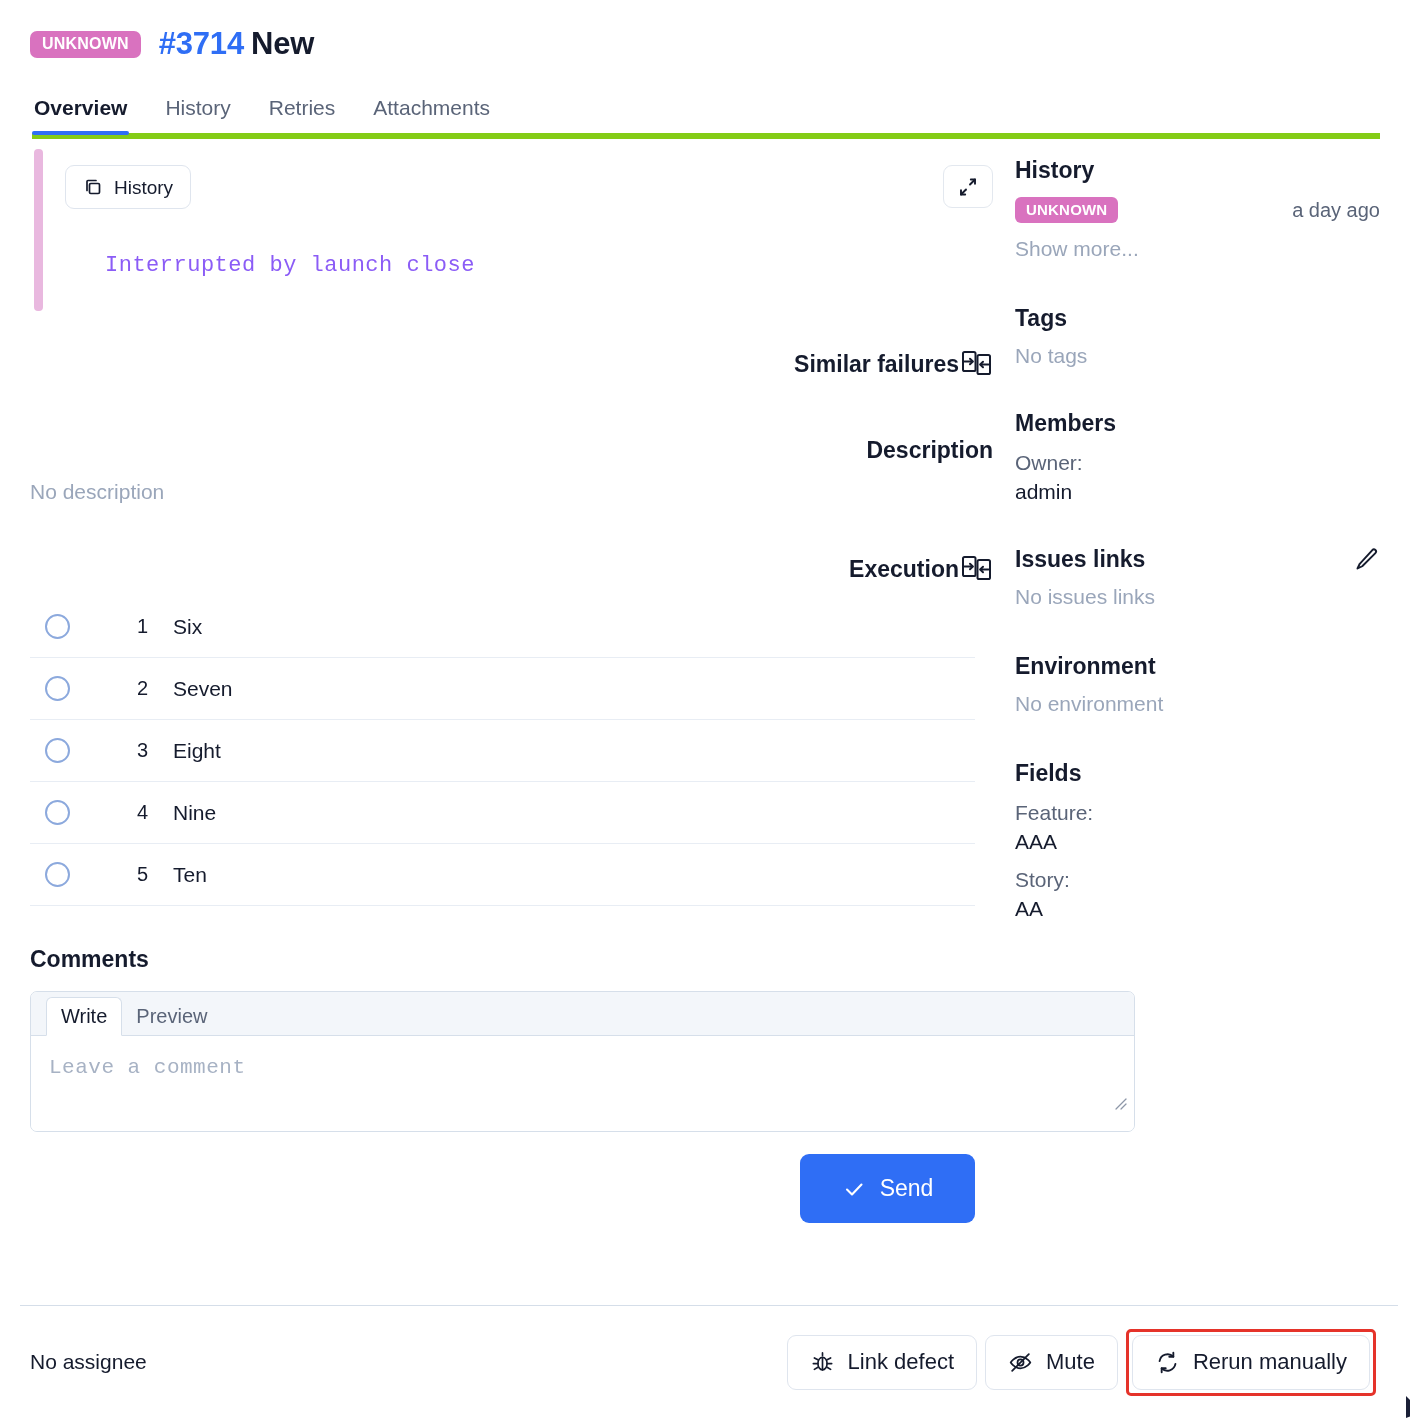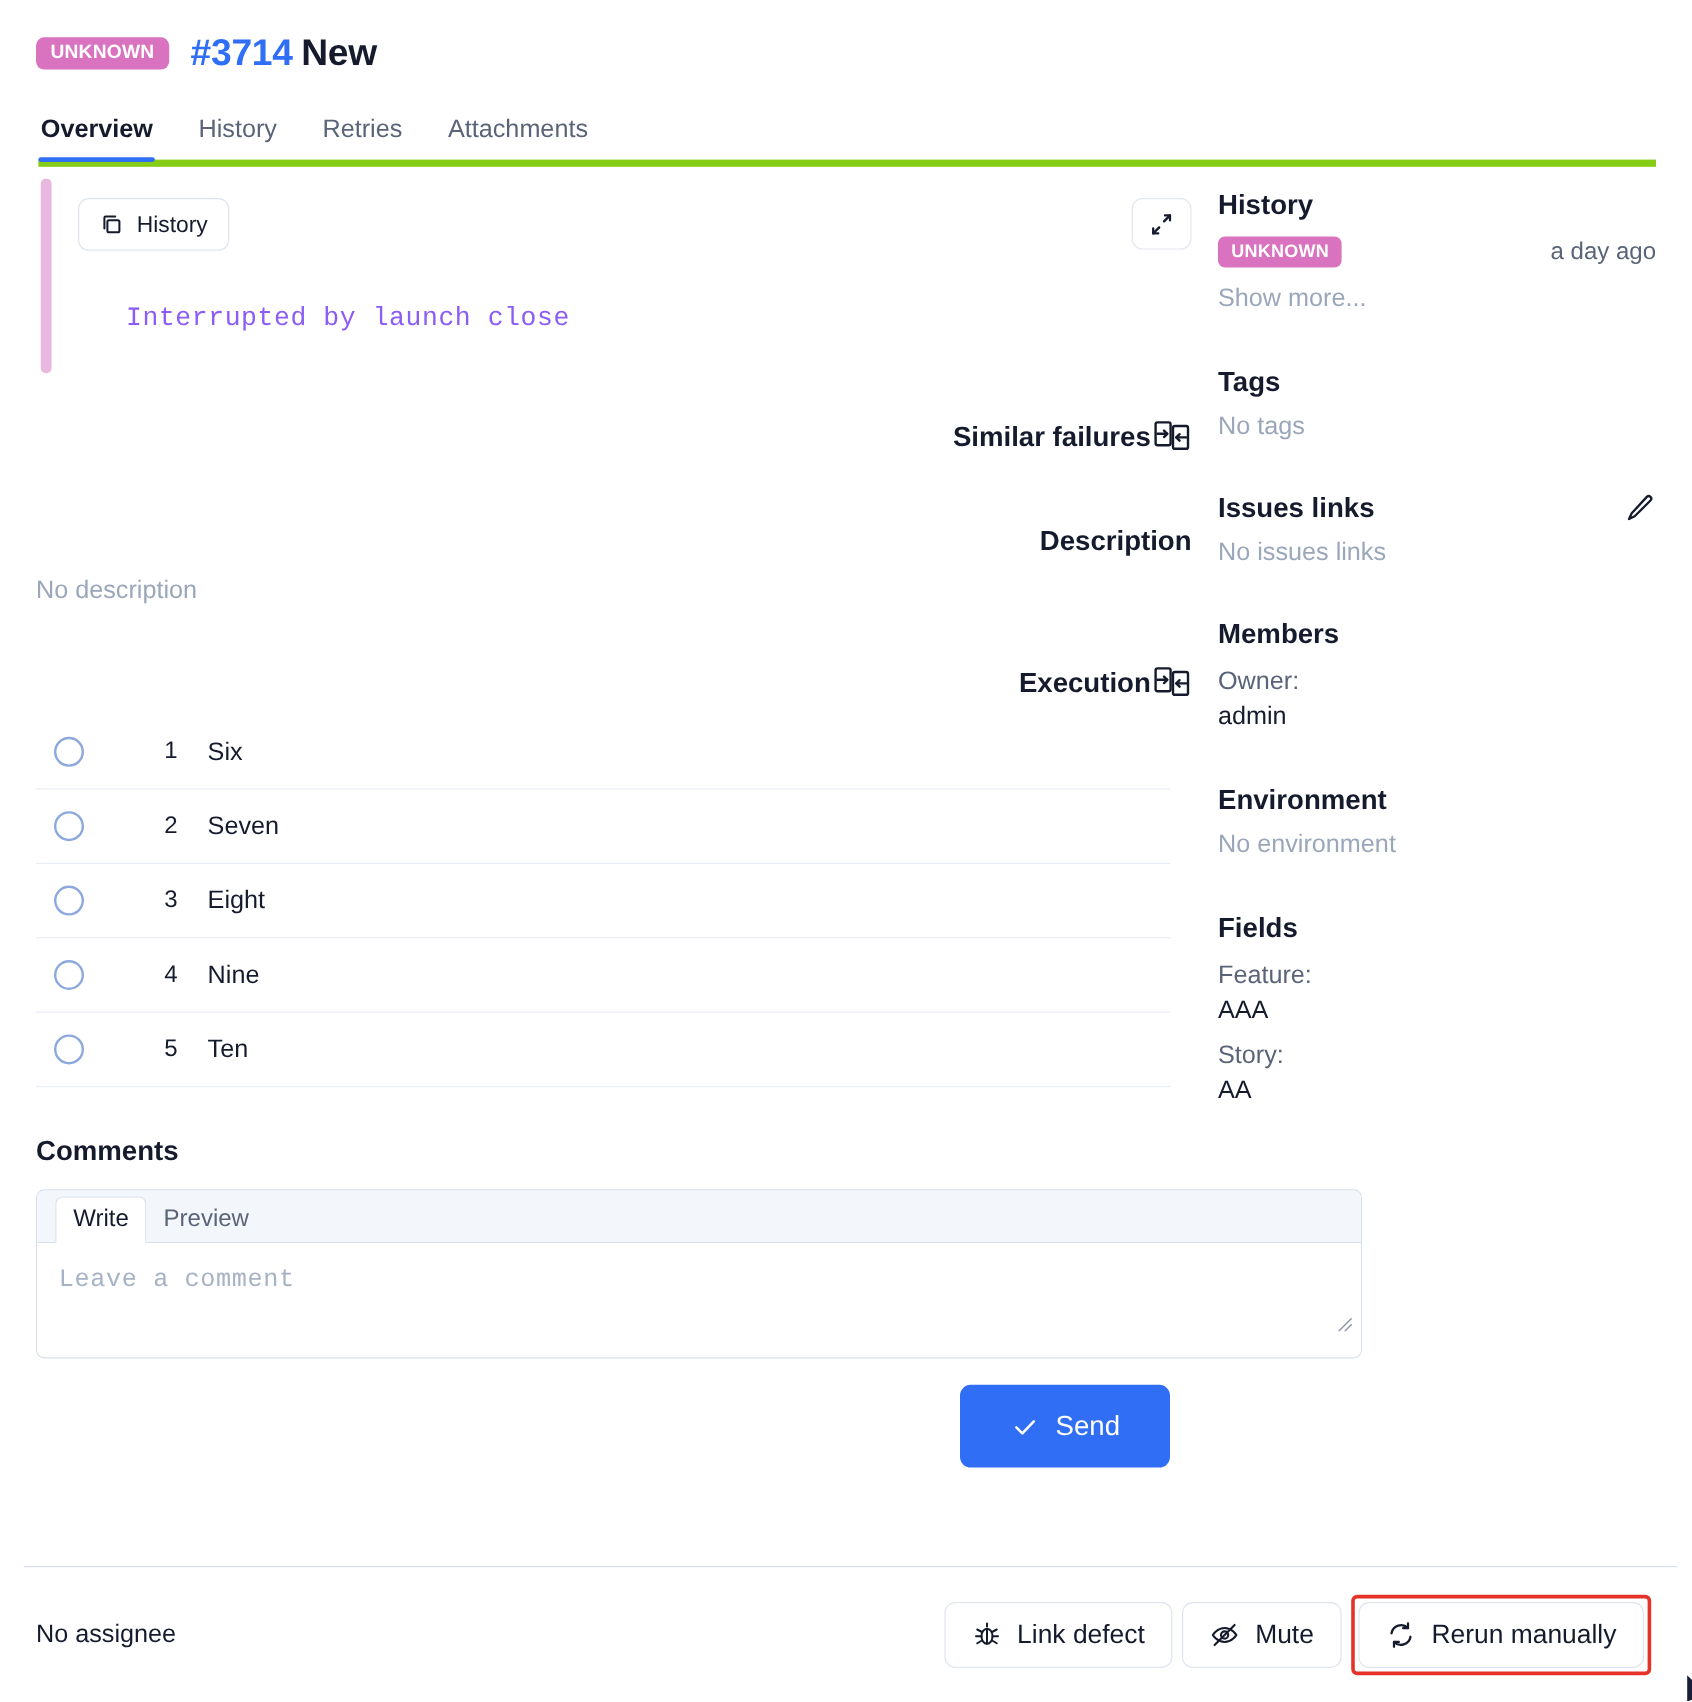--- a/index.html
+++ b/index.html
@@ -436,35 +436,35 @@
         </div>
         <div class="show-more">Show more...</div>
       </div>
 
       <div class="side-sec" style="margin-top:44px;">
         <div class="side-title">Tags</div>
         <div class="side-val empty">No tags</div>
       </div>
 
       <div class="side-sec" style="margin-top:42px;">
+        <div class="side-title">Members</div>
+        <div class="kv-label">Owner:</div>
+        <div class="kv-value">admin</div>
+      </div>
+
+      <div class="side-sec" style="margin-top:42px;">
         <div class="side-head">
           <div class="side-title">Issues links</div>
           <span>
             <svg width="27" height="27" viewBox="0 0 24 24" fill="none" stroke="#151b2d" stroke-width="1.7" stroke-linecap="round" stroke-linejoin="round">
               <path d="M17.2 3.6a1.9 1.9 0 0 1 2.7 2.7L8.2 18 4 20l2-4.2z"></path>
             </svg>
           </span>
         </div>
         <div class="side-val empty">No issues links</div>
-      </div>
-
-      <div class="side-sec" style="margin-top:42px;">
-        <div class="side-title">Members</div>
-        <div class="kv-label">Owner:</div>
-        <div class="kv-value">admin</div>
       </div>
 
       <div class="side-sec" style="margin-top:44px;">
         <div class="side-title">Environment</div>
         <div class="side-val empty">No environment</div>
       </div>
 
       <div class="side-sec" style="margin-top:44px;">
         <div class="side-title">Fields</div>
         <div class="kv-label">Feature:</div>

